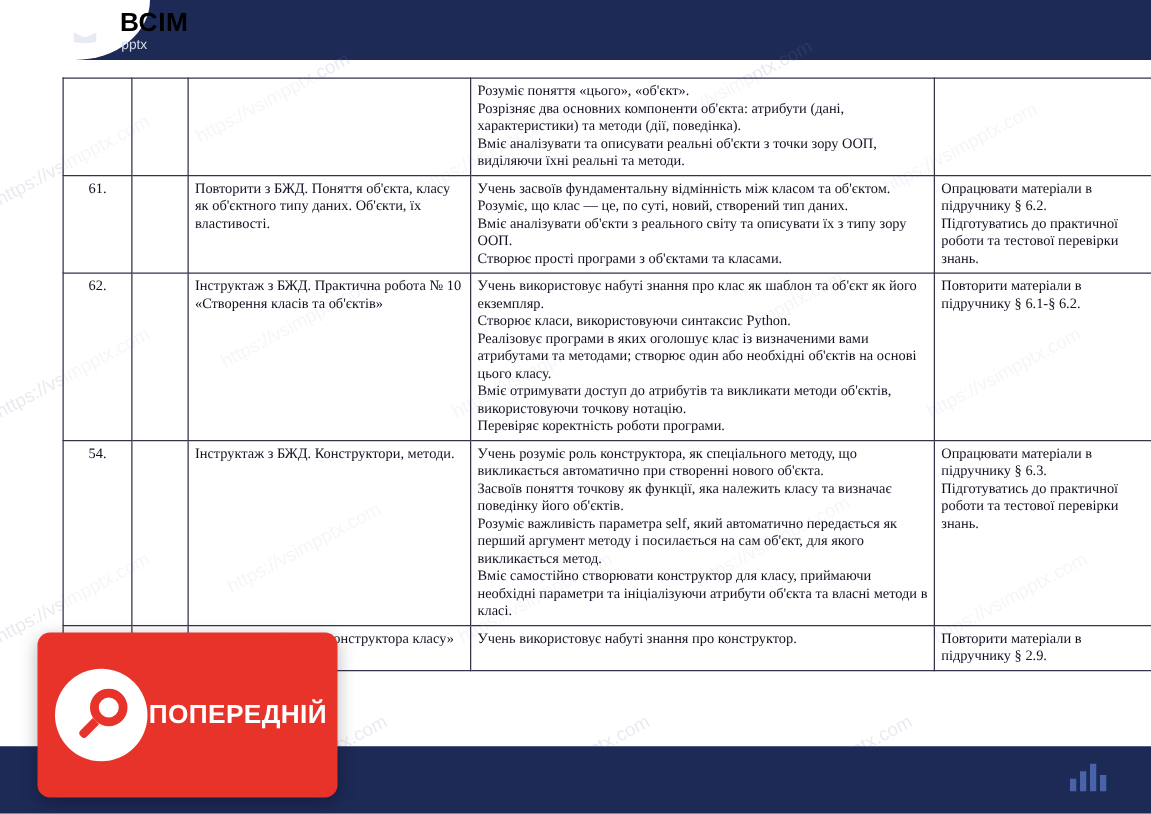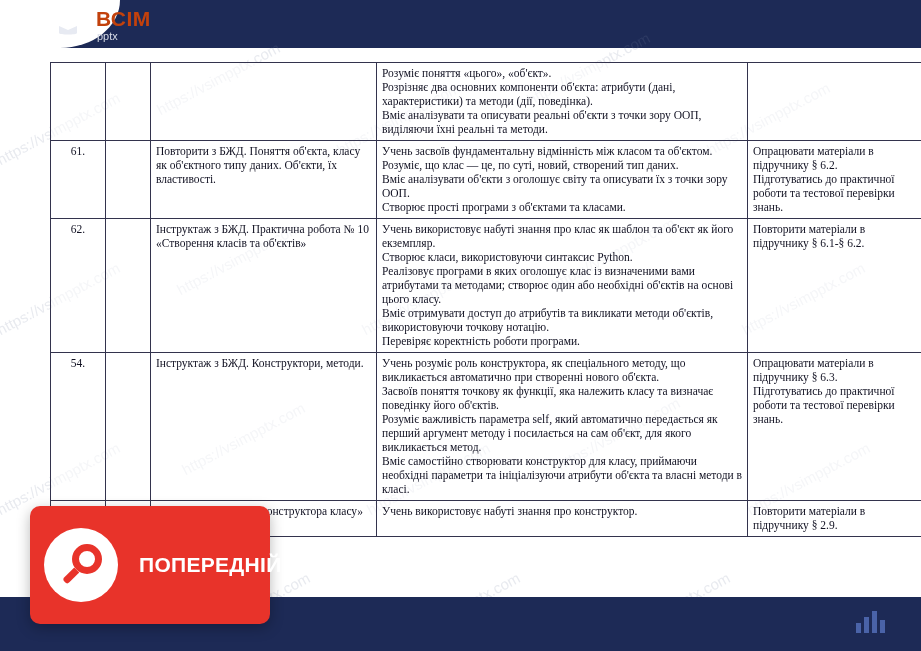--- a/index.html
+++ b/index.html
@@ -58,21 +58,21 @@
   }
   .logo-text {
     display: flex;
     flex-direction: column;
     line-height: 1;
   }
   .logo-title {
     font-family: "Liberation Sans", sans-serif;
     font-weight: bold;
     font-size: 21px;
-    color: #c2410c;
+    color: #000000;
     letter-spacing: .5px;
     text-align: right;
   }
   .logo-sub {
     font-family: "Liberation Sans", sans-serif;
     font-size: 11px;
     color: #d7dbe6;
     margin-top: 2px;
     margin-left: 1px;
   }
@@ -142,27 +142,27 @@
   td.c-home  { width: 165px; }
   .p { margin: 0 0 0 0; }
   .p + .p { margin-top: 0px; }
 
   
   .preview-badge {
     position: absolute;
     left: 30px;
     top: 506px;
     width: 240px;
-    height: 118px;
+    height: 132px;
     background: #e8332a;
     border-radius: 10px;
     box-shadow: 0 4px 14px rgba(0,0,0,0.28);
     display: flex;
     align-items: center;
-    gap: 21px;
+    gap: 1px;
     padding: 0 14px;
     box-sizing: border-box;
   }
   .preview-circle {
     width: 74px; height: 74px;
     background: #ffffff;
     border-radius: 50%;
     flex: 0 0 74px;
     position: relative;
   }
@@ -248,21 +248,21 @@
           </td>
           <td class="c-home"></td>
         </tr>
         <tr>
           <td class="c-num">61.</td>
           <td class="c-blank"></td>
           <td class="c-topic">Повторити з БЖД. Поняття об'єкта, класу як об'єктного типу даних. Об'єкти, їх властивості.</td>
           <td class="c-req">
             <div class="p">Учень засвоїв фундаментальну відмінність між класом та об'єктом.</div>
             <div class="p">Розуміє, що клас — це, по суті, новий, створений тип даних.</div>
-            <div class="p">Вміє аналізувати об'єкти з оголошує світу та описувати їх з точки зору ООП.</div>
+            <div class="p">Вміє аналізувати об'єкти з реального світу та описувати їх з типу зору ООП.</div>
             <div class="p">Створює прості програми з об'єктами та класами.</div>
           </td>
           <td class="c-home">
             <div class="p">Опрацювати матеріали в підручнику § 6.2.</div>
             <div class="p">Підготуватись до практичної роботи та тестової перевірки знань.</div>
           </td>
         </tr>
         <tr>
           <td class="c-num">62.</td>
           <td class="c-blank"></td>

